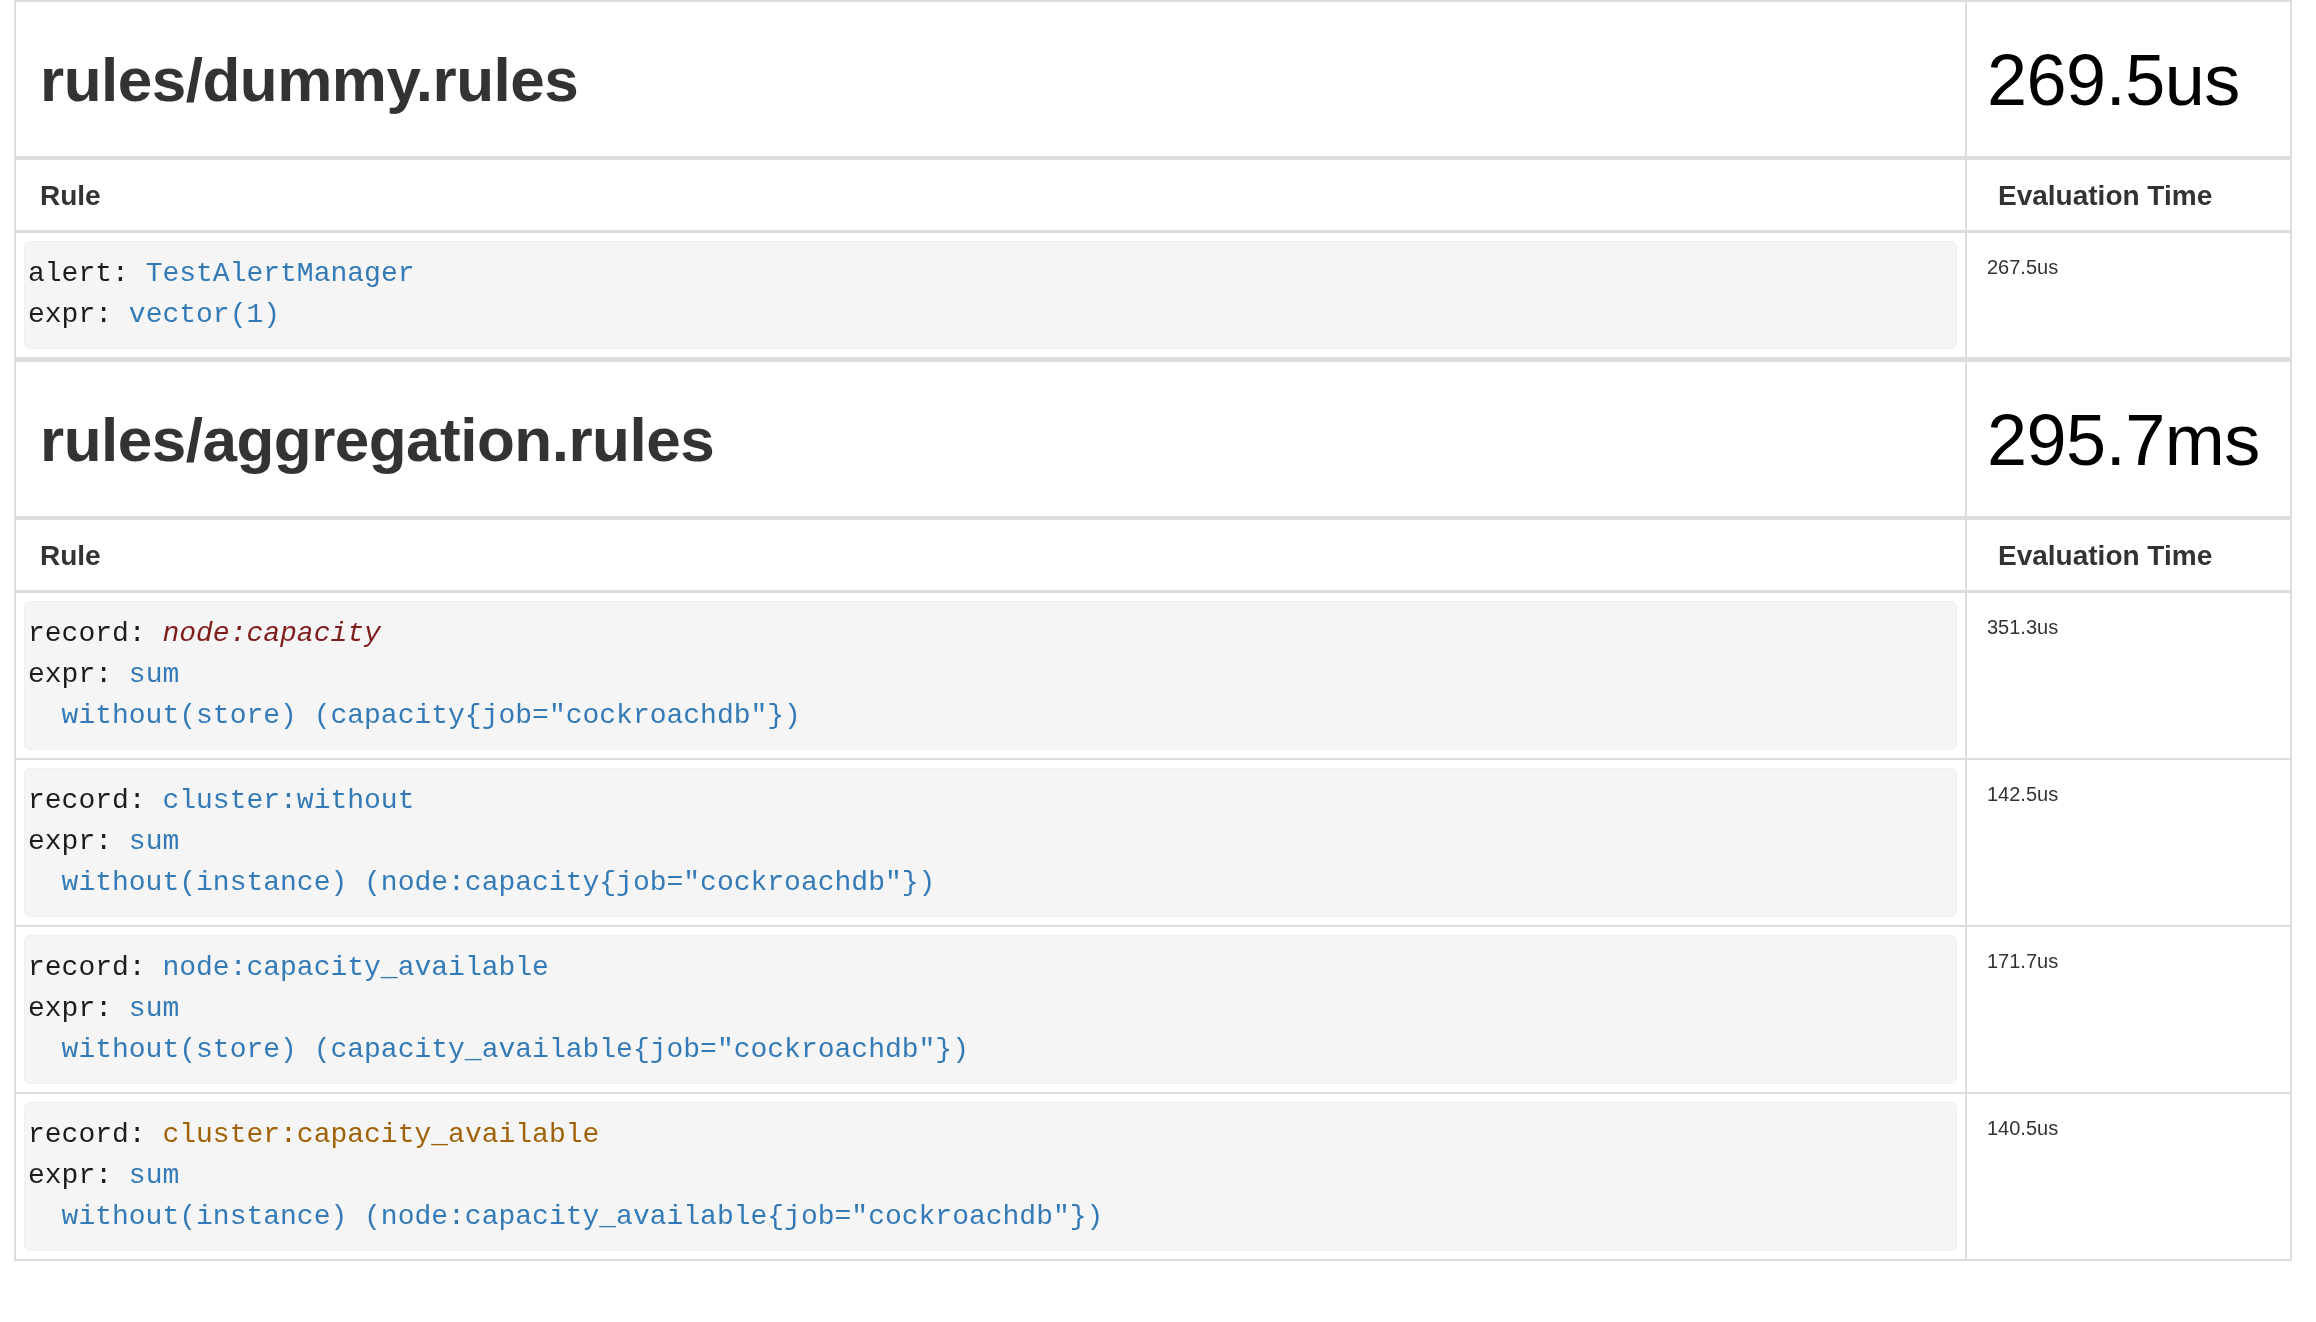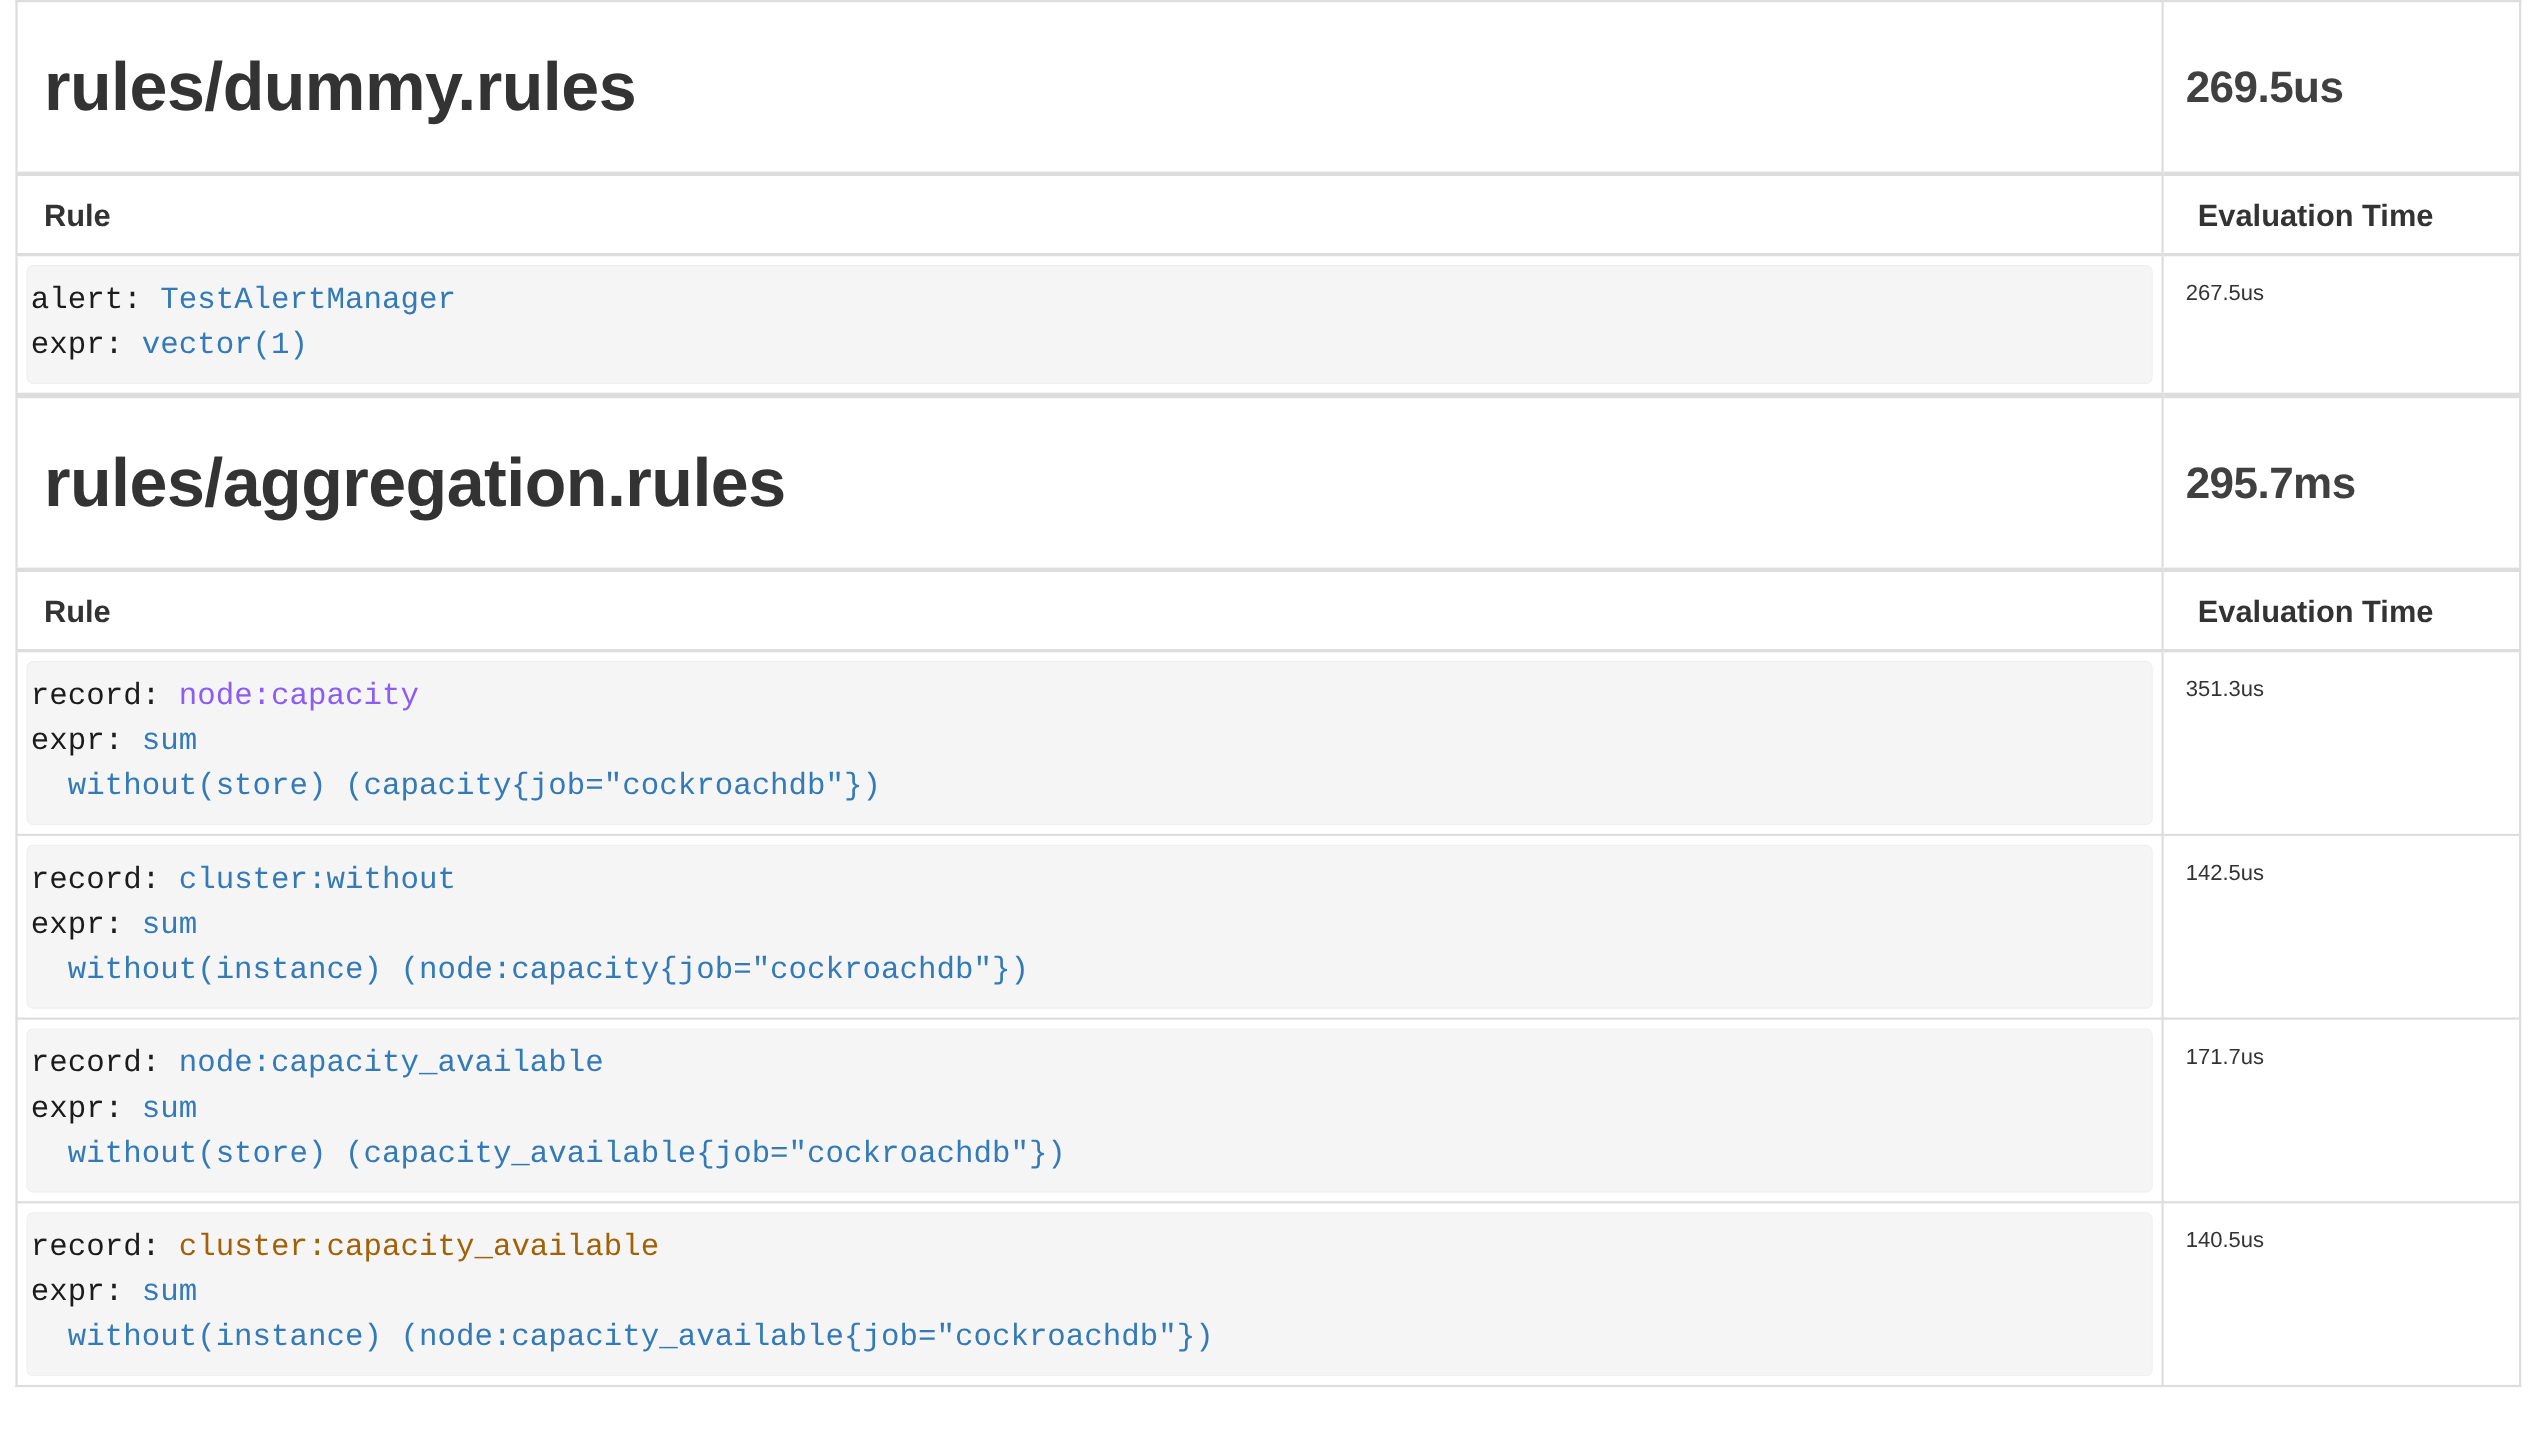--- a/index.html
+++ b/index.html
@@ -48,24 +48,24 @@
   tr.group-row:first-child th { border-top-width: 2px; }
   th.group-name {
     font-size: 62px;
     line-height: 64px;
     font-weight: 700;
     color: #333;
     padding: 46px 10px 44px 24px;
     letter-spacing: -0.5px;
   }
   th.group-time {
-    font-size: 40px;
+    font-size: 72px;
     line-height: 64px;
-    font-weight: 700;
-    color: #404040;
+    font-weight: 400;
+    color: #000000;
     padding: 46px 10px 44px 20px;
     letter-spacing: -0.5px;
   }
 
   tr.colheader-row th {
     font-size: 28px;
     line-height: 32px;
     font-weight: 700;
     color: #333;
     padding: 20px 10px 18px 24px;
@@ -131,21 +131,21 @@
         <tr class="group-row">
           <th class="group-name">rules/aggregation.rules</th>
           <th class="group-time">295.7ms</th>
         </tr>
         <tr class="colheader-row">
           <th>Rule</th>
           <th class="time-header">Evaluation Time</th>
         </tr>
         <tr class="rule-row">
           <td class="rule-cell">
-            <pre class="rule-def"><span>record:</span> <a href="#" style="color: #8b5cf6;">node:capacity</a>
+            <pre class="rule-def"><span>record:</span> <a href="#" style="color: #7f1d1d; font-style: italic;">node:capacity</a>
 <span>expr:</span> <a href="#" style="color: rgb(51, 122, 183);">sum
   without(store) (capacity{job="cockroachdb"})</a></pre>
           </td>
           <td class="eval-cell">351.3us</td>
         </tr>
         <tr class="rule-row">
           <td class="rule-cell">
             <pre class="rule-def"><span>record:</span> <a href="#" style="color: rgb(51, 122, 183);">cluster:without</a>
 <span>expr:</span> <a href="#" style="color: rgb(51, 122, 183);">sum
   without(instance) (node:capacity{job="cockroachdb"})</a></pre>

